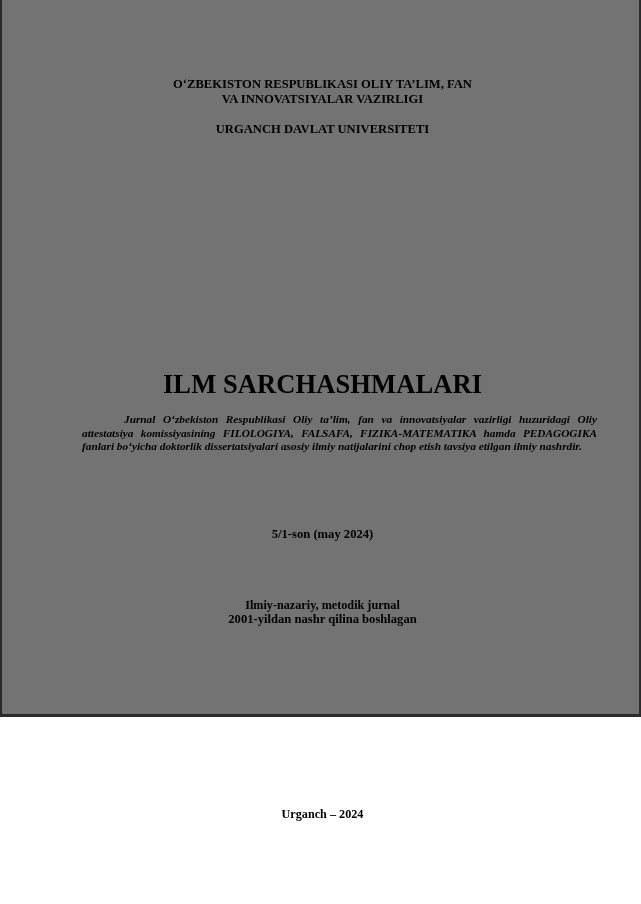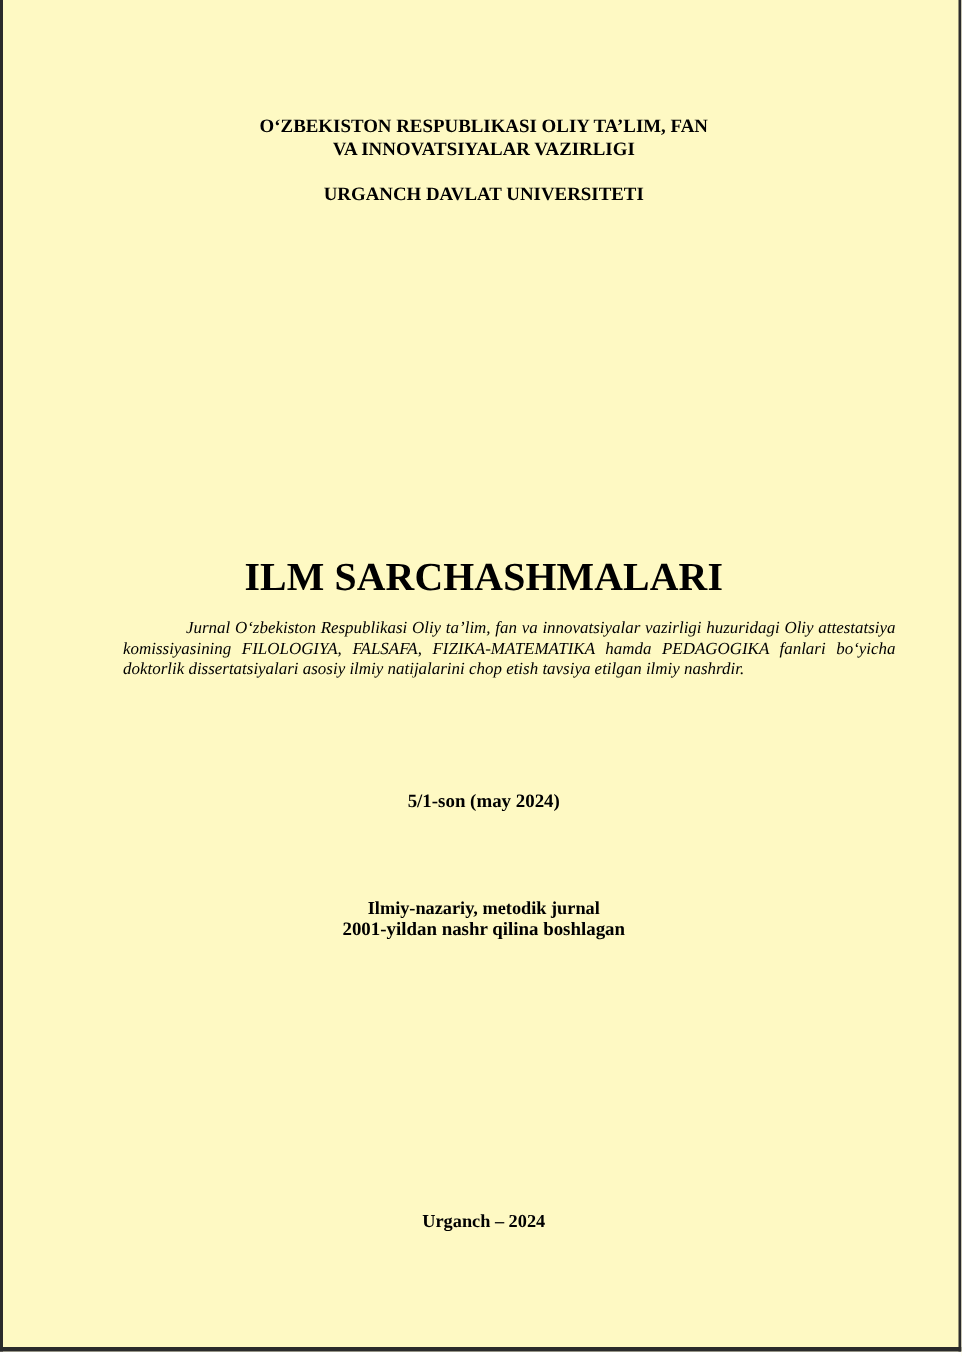--- a/index.html
+++ b/index.html
@@ -1,32 +1,32 @@
 <!DOCTYPE html>
 <html><head>
   <meta charset="utf-8">
   <style>
     html, body { margin: 0; padding: 0; background: #ffffff; }
     body { width: 641px; height: 904px; position: relative; overflow: hidden; }
     .page {
-      position: absolute; left: 0; top: 0; width: 641px; height: 901px;
-      box-sizing: border-box; background: #fef9c3;
+      position: absolute; left: 0; top: 0; width: 641px; height: 717px;
+      box-sizing: border-box; background: #737373;
       border-left: 2px solid #2b2b2b; border-right: 2px solid #2b2b2b; border-bottom: 3px solid #2b2b2b;
       font-family: "Liberation Serif", "DejaVu Serif", serif; color: #000;
     }
     .center { position: absolute; left: 0; width: 641px; text-align: center; }
     .bold { font-weight: bold; }
     .ministry { top: 77px; font-size: 12.6px; line-height: 15px; }
     .university { top: 122px; font-size: 12.6px; line-height: 15px; }
     .title { top: 369px; font-size: 26.5px; line-height: 30px; letter-spacing: 0.1px; }
     .desc {
       position: absolute; left: 80px; width: 515px; top: 413px;
       font-style: italic; font-size: 11.3px; line-height: 13.5px; text-align: justify;
     }
-    .desc p { margin: 0; text-indent: 42px; }
+    .desc p { margin: 0; text-indent: 42px; font-weight: bold; }
     .issue { top: 527px; font-size: 12.6px; line-height: 15px; }
     .type { top: 598px; font-size: 12.2px; line-height: 14px; }
     .since { top: 612px; font-size: 12.6px; line-height: 14px; }
     .place { top: 807px; font-size: 12.2px; line-height: 14px; }
   </style>
 </head>
 <body>
 
 <div class="page">
   <div class="center bold ministry">

